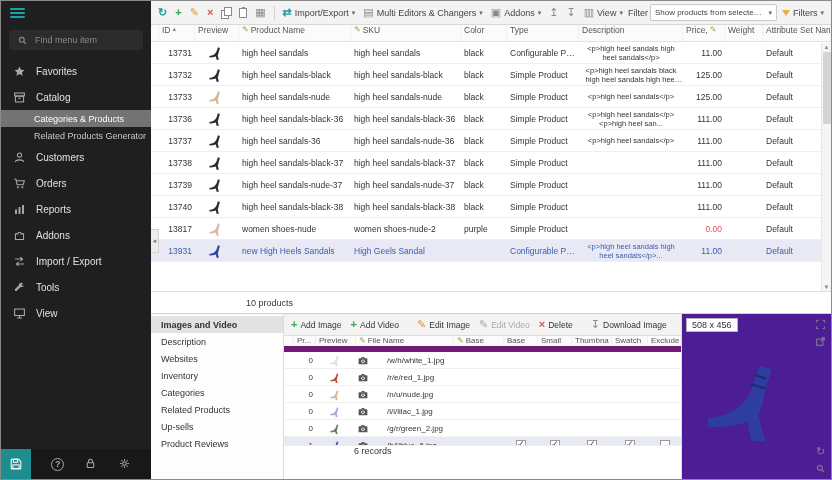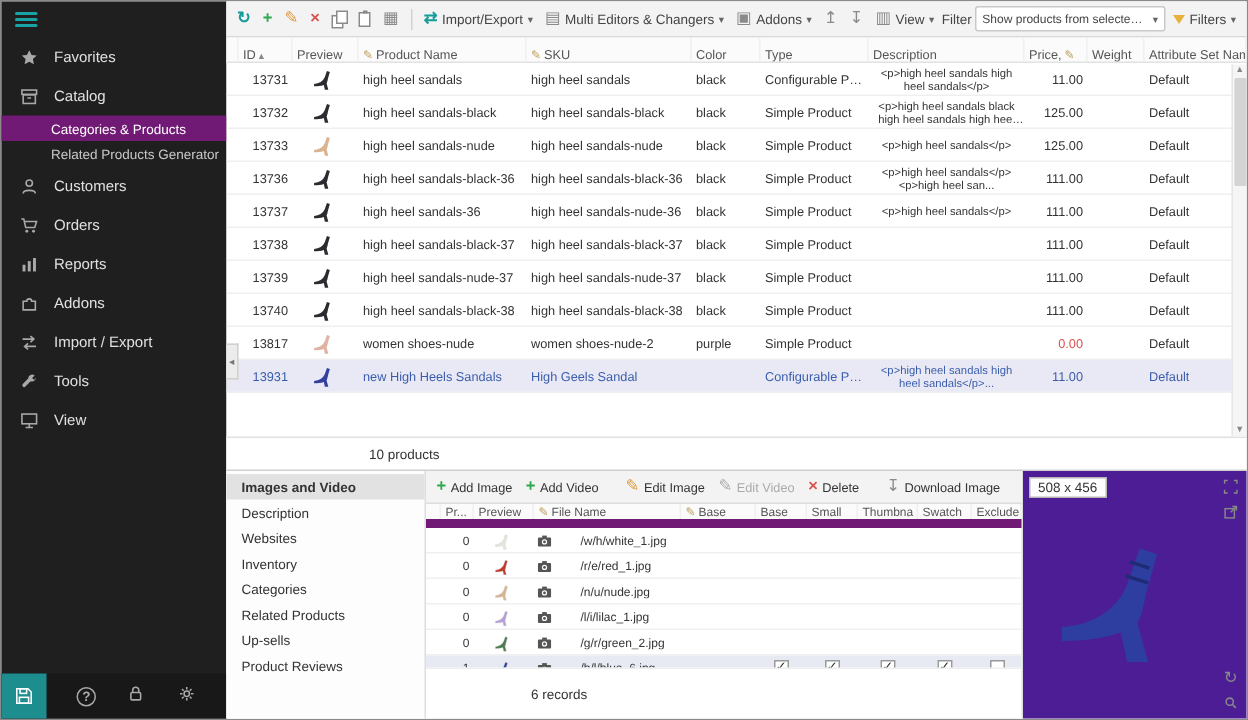--- a/index.html
+++ b/index.html
@@ -11,21 +11,21 @@
   .sidebar{width:150px;background:#1f1f1f;color:#ddd;display:flex;flex-direction:column;flex-shrink:0}
   .sb-top{height:24px;display:flex;align-items:center;padding-left:9px}
   .burger{width:15px;cursor:pointer}
   .burger i{display:block;height:2px;background:#19a3a3;margin:2px 0;border-radius:1px}
   .sb-search{margin:5px 8px 8px;background:#2b2b2b;border-radius:2px;height:20px;display:flex;align-items:center;padding:0 6px;gap:5px}
   .sb-search input{background:transparent;border:none;outline:none;color:#bbb;font-size:9px;width:100%;font-family:"Liberation Sans",sans-serif}
   .sb-search input::placeholder{color:#8a8a8a}
   .sb-item{height:26px;display:flex;align-items:center;gap:9px;padding-left:11px;font-size:10px;cursor:pointer;color:#e0e0e0}
   .ic{width:15px;display:flex;justify-content:center;align-items:center;flex-shrink:0}
   .sb-child{height:17px;display:flex;align-items:center;padding-left:33px;font-size:9px;color:#c9c9c9;cursor:pointer}
-  .sb-child.selected{background:#701a75;color:#fff}
+  .sb-child.selected{background:#737373;color:#fff}
   .sb-bottom{margin-top:auto;height:30px;display:flex;align-items:stretch;background:#181818}
   .sb-save{width:30px;background:#1d8d8d;display:flex;align-items:center;justify-content:center;cursor:pointer}
   .sb-foot{flex:1;display:flex;align-items:center;justify-content:space-around;padding:0 10px}
   .helpq{width:13px;height:13px;border:1.3px solid #a9a9a9;border-radius:50%;color:#a9a9a9;font-size:9px;display:flex;align-items:center;justify-content:center;font-weight:bold;cursor:pointer}
 
   
   .main{flex:1;display:flex;flex-direction:column;min-width:0;position:relative;background:#fff}
   .toolbar{height:24px;background:#f3f3f3;border-bottom:1px solid #d8d8d8;display:flex;align-items:center;padding:0 4px;gap:2px;font-size:9px;color:#444;white-space:nowrap;overflow:hidden;flex-shrink:0}
   .tbtn{display:flex;align-items:center;gap:3px;padding:2px 3px;border-radius:2px;cursor:pointer}
   .ti{font-size:11px;line-height:1}
@@ -38,21 +38,21 @@
   .i-paste{width:8px;height:10px;border:1px solid #8a8a8a;background:#fff;position:relative;display:inline-block}
   .i-paste::before{content:"";position:absolute;top:-2px;left:2px;width:3px;height:2px;background:#8a8a8a}
   .i-funnel{width:0;height:0;border-left:4px solid transparent;border-right:4px solid transparent;border-top:6px solid #e7b13c;display:inline-block}
   .fselect{display:flex;align-items:center;gap:4px;background:#fff;border:1px solid #c9c9c9;border-radius:2px;height:17px;padding:0 4px;font-size:8px;max-width:178px;overflow:hidden;cursor:pointer}
   .fselect span.txt{overflow:hidden;text-overflow:ellipsis;white-space:nowrap}
   .push{margin-left:auto}
 
   
   .gcols{display:grid;grid-template-columns:8px 36px 44px 112px 110px 46px 72px 104px 42px 38px 1fr;align-items:center}
   .ghead{height:17px;background:#fbfbfb;border-bottom:1px solid #e2e2e2;font-size:8.5px;color:#555;flex-shrink:0}
-  .hc{padding:0 3px;display:flex;align-items:flex-end;gap:2px;overflow:hidden;white-space:nowrap;height:100%;border-right:1px solid #f0f0f0;cursor:pointer}
+  .hc{padding:0 3px;display:flex;align-items:flex-start;gap:2px;overflow:hidden;white-space:nowrap;height:100%;border-right:1px solid #f0f0f0;cursor:pointer}
   .pencil{color:#b99a55;font-size:8px}
   .sort{font-size:7px;color:#888}
   .gbody{flex:1;overflow:hidden;position:relative}
   .grow{height:22px;border-bottom:1px solid #efefef;font-size:8.5px;cursor:pointer}
   .grow.selected{background:#e9e9f6}
   .grow.selected .cl{color:#3a5dab}
   .cl{padding:0 3px;overflow:hidden;white-space:nowrap;text-overflow:ellipsis;color:#333}
   .cl.num{text-align:right}
   .cl.red{color:#d9534f}
   .cl.desc{white-space:normal;font-size:7.5px;line-height:1.2;text-align:center;display:-webkit-box;-webkit-line-clamp:2;-webkit-box-orient:vertical;max-height:20px}
@@ -83,41 +83,50 @@
   .bgbody{flex:1;overflow:hidden}
   .bgrow{height:17px;border-bottom:1px solid #f0f0f0;font-size:8px;cursor:pointer}
   .bgrow.selected{background:#e7e9f3}
   .bshoe svg{width:15px;height:13px}
   .fcell{display:flex;align-items:center;gap:19px;padding:0 2px;overflow:hidden;white-space:nowrap}
   .cam svg{width:10px;height:9px;display:block}
   .cb{display:none;width:10px;height:10px;margin:0 auto;border:1px solid #9a9a9a;background:#fff;position:relative;cursor:pointer}
   .cb.checked,.cb.unchecked{display:block}
   .cb span{display:none;position:absolute;top:-2px;left:0;font-size:9px;color:#333}
   .cb.checked span{display:block}
-  .brecords{height:34px;display:flex;align-items:center;padding-left:70px;font-size:9px;border-top:1px solid #eee;flex-shrink:0}
+  .brecords{height:34px;display:flex;padding-left:70px;font-size:9px;border-top:1px solid #eee;flex-shrink:0}
 
   
   .pv{flex:1;position:relative;background:#4c1d95;min-width:0}
   .pv-size{position:absolute;top:4px;left:4px;border:1px solid #b5b5b5;background:#fff;font-size:9px;padding:1px 5px;z-index:2}
   .pv-ic{position:absolute;width:15px;height:15px;display:flex;align-items:center;justify-content:center;color:#888;cursor:pointer;z-index:2}
   .pv-shoe{position:absolute;inset:0;display:flex;align-items:center;justify-content:center}
   .pv-shoe svg{width:112px;height:118px}
 </style>
 </head>
 <body>
 
 <div class="app">
 
   <aside class="sidebar">
     <div class="sb-top">
       <span class="burger">
           <i></i>
           <i></i>
           <i></i>
         </span>
+    </div>
+    <div class="sb-search">
+      <span class="ic">
+        <svg width="11" height="11" viewBox="0 0 16 16" fill="none" stroke="#8a8a8a" stroke-width="1.6">
+            <circle cx="7" cy="7" r="3.5"></circle>
+            <path d="M9.8 9.8L13 13"></path>
+          </svg>
+      </span>
+      <input type="text" placeholder="Find menu item" style="">
     </div>
 
     <div class="sb-item">
       <span class="ic">
           <svg width="13" height="13" viewBox="0 0 16 16">
             <path d="M8 1.8l1.9 3.9 4.2.5-3.1 2.9.8 4.2L8 11.2l-3.8 2.1.8-4.2L1.9 6.2l4.2-.5z" fill="#a9a9a9"></path>
           </svg>
         </span>
       <span>Favorites</span>
     </div>

